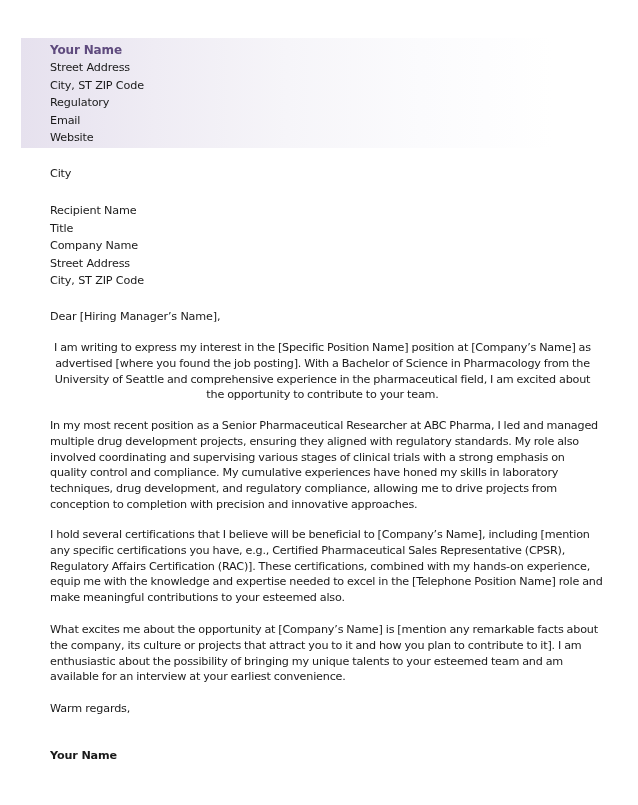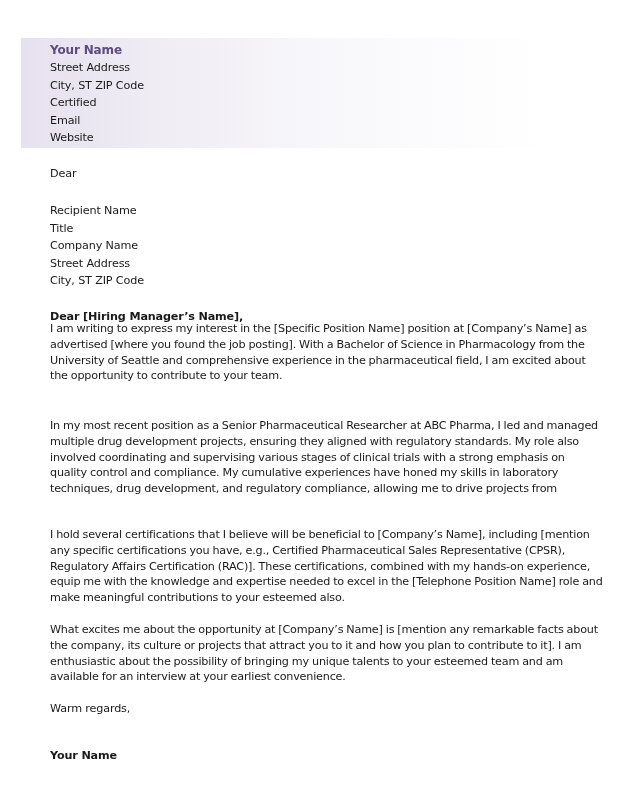--- a/index.html
+++ b/index.html
@@ -45,58 +45,58 @@
       font-weight: bold;
       font-size: 12px;
       line-height: 18px;
     }
     .line {
       display: block;
       white-space: nowrap;
     }
     .date { top: 165px; }
     .recipient { top: 202px; }
-    .salutation { top: 308px; font-weight: bold; }
+    .salutation { top: 308px; }
     .para {
       position: absolute;
       left: 50px;
       width: 545px;
       font-size: 11.2px;
       line-height: 15.8px;
       letter-spacing: -0.2px;
       word-spacing: -0.3px;
     }
-    .p1 { top: 321px; }
+    .p1 { top: 340px; text-align: center; }
     .p2 { top: 418px; }
     .p3 { top: 527px; }
     .p4 { top: 622px; }
     .closing { top: 700px; }
     .signature {
       top: 747px;
       font-weight: bold;
     }
   </style>
 </head>
 <body>
 
 <div class="page">
 
   <div class="header-band"></div>
 
   <div class="block sender">
     <span class="line sender-name">Your Name</span>
     <span class="line">Street Address</span>
     <span class="line">City, ST ZIP Code</span>
-    <span class="line">Certified</span>
+    <span class="line">Regulatory</span>
     <span class="line">Email</span>
     <span class="line">Website</span>
   </div>
 
   <div class="block date">
-    <span class="line">Dear</span>
+    <span class="line">City</span>
   </div>
 
   <div class="block recipient">
     <span class="line">Recipient Name</span>
     <span class="line">Title</span>
     <span class="line">Company Name</span>
     <span class="line">Street Address</span>
     <span class="line">City, ST ZIP Code</span>
   </div>
 
@@ -110,20 +110,21 @@
     <span class="line">University of Seattle and comprehensive experience in the pharmaceutical field, I am excited about</span>
     <span class="line">the opportunity to contribute to your team.</span>
   </div>
 
   <div class="para p2">
     <span class="line">In my most recent position as a Senior Pharmaceutical Researcher at ABC Pharma, I led and managed</span>
     <span class="line">multiple drug development projects, ensuring they aligned with regulatory standards. My role also</span>
     <span class="line">involved coordinating and supervising various stages of clinical trials with a strong emphasis on</span>
     <span class="line">quality control and compliance. My cumulative experiences have honed my skills in laboratory</span>
     <span class="line">techniques, drug development, and regulatory compliance, allowing me to drive projects from</span>
+    <span class="line">conception to completion with precision and innovative approaches.</span>
   </div>
 
   <div class="para p3">
     <span class="line">I hold several certifications that I believe will be beneficial to [Company’s Name], including [mention</span>
     <span class="line">any specific certifications you have, e.g., Certified Pharmaceutical Sales Representative (CPSR),</span>
     <span class="line">Regulatory Affairs Certification (RAC)]. These certifications, combined with my hands-on experience,</span>
     <span class="line">equip me with the knowledge and expertise needed to excel in the [Telephone Position Name] role and</span>
     <span class="line">make meaningful contributions to your esteemed also.</span>
   </div>
 

